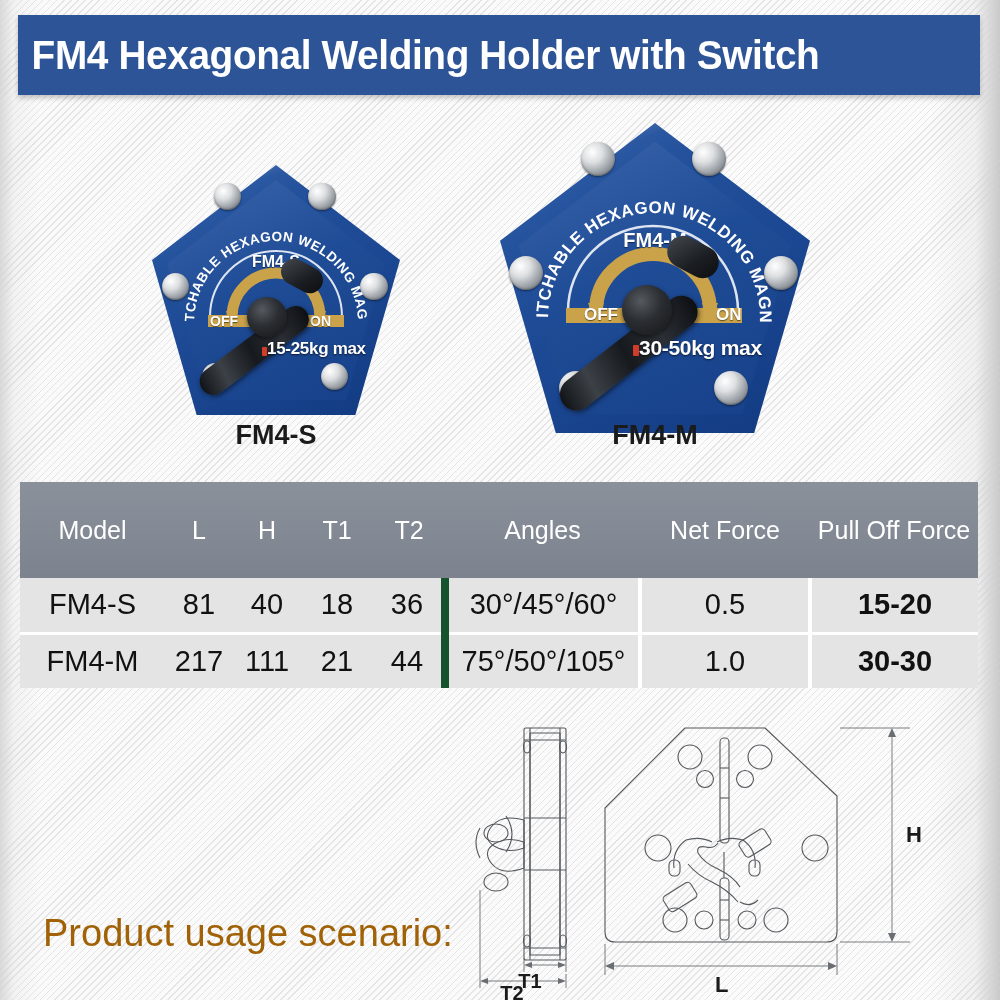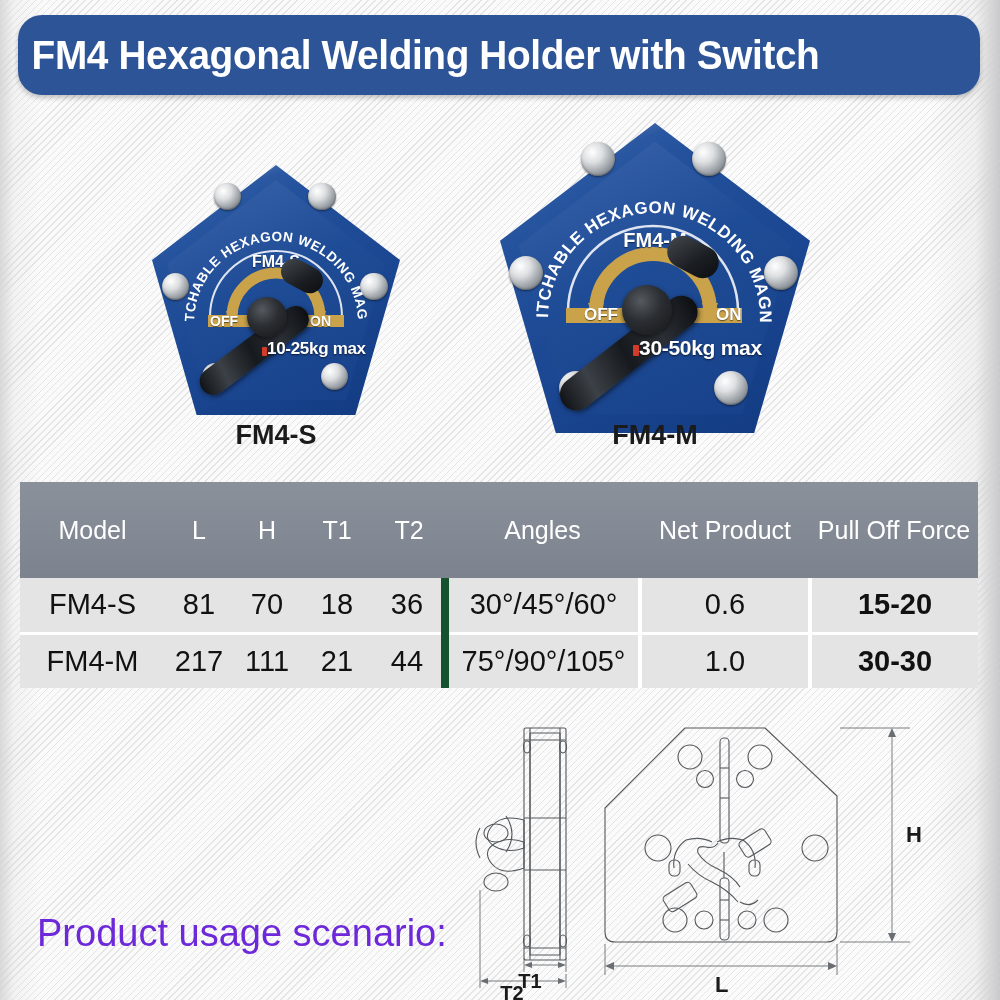--- a/index.html
+++ b/index.html
@@ -15,21 +15,21 @@
         rgba(210,210,212,0.55) 0px, rgba(210,210,212,0.55) 1px,
         rgba(255,255,255,0) 1px, rgba(255,255,255,0) 5px),
       linear-gradient(90deg,#d9d9da 0px,#f2f2f2 14px,#fafafa 40px,#fbfbfb 930px,#f0f0f0 975px,#c9c9cb 1000px);
   }
 
   
   .header-bar {
     position:absolute; left:18px; top:15px; width:962px; height:80px;
     background:#2d5496;
     box-shadow:0 3px 5px rgba(0,0,0,0.22);
-    display:flex; align-items:center;border-radius:24px;
+    display:flex; align-items:center;
   }
   .header-title {
     color:#ffffff;
     font-size:40px;
     font-weight:bold;
     letter-spacing:-0.4px;
     white-space:nowrap;
     padding-left:14px;
     transform:scaleX(0.97);
     transform-origin:left center;
@@ -136,22 +136,22 @@
   }
   td.weight-cell { border-right:4px solid #ffffff; }
   td.force-cell { font-weight:bold; }
   td.model-cell { font-size:29px; }
 
   
   .drawing { position:absolute; left:440px; top:700px; width:545px; height:300px; }
   .drawing svg { width:100%; height:100%; display:block; }
 
   .scenario {
-    position:absolute; left:37px; top:912px;
-    color:#6d28d9; font-size:38px; white-space:nowrap;
+    position:absolute; left:43px; top:912px;
+    color:#a16207; font-size:38px; white-space:nowrap;
   }
 </style>
 </head>
 <body>
 
 <div class="header-bar">
   <div class="header-title">FM4 Hexagonal Welding Holder with Switch</div>
 </div>
 
 <div class="photos">
@@ -188,21 +188,21 @@
 
     <div class="model-label" style="left:0; top:88px; width:248px; font-size:16px;">FM4-S</div>
     <div class="off-label" style="left:58px; top:148px; font-size:14px;">OFF</div>
     <div class="on-label" style="left:158px; top:148px; font-size:14px;">ON</div>
 
     <div class="knob-lever" style="left:30px; top:150px; width:130px; height:27px; transform:rotate(-37deg); transform-origin:78% 50%;"></div>
     <div class="knob-tip" style="left:128px; top:98px; width:44px; height:26px; transform:rotate(28deg);"></div>
     <div class="knob-hub" style="left:95px; top:132px; width:40px; height:40px;"></div>
 
     <div class="cap-dot" style="left:110px; top:182px; width:5px; height:9px;"></div>
-    <div class="cap-label" style="left:115px; top:174px; font-size:17px;">10-25kg max</div>
+    <div class="cap-label" style="left:115px; top:174px; font-size:17px;">15-25kg max</div>
   </div>
 
   <div class="photo-caption" style="left:152px; top:315px; width:248px; font-size:27px;">FM4-S</div>
 
   <div class="magnet" style="left:500px; top:18px; width:310px; height:310px;">
     <div class="mag-body"></div>
     <div class="mag-edge"></div>
     <div class="mag-face"></div>
 
     <div class="screw" style="left:26%;top:6%;width:11%;height:11%;"></div>
@@ -247,42 +247,42 @@
 
 <table class="spec-table">
   <thead>
     <tr>
       <th style="width:145px;">Model</th>
       <th style="width:68px;">L</th>
       <th style="width:68px;">H</th>
       <th style="width:72px;">T1</th>
       <th style="width:72px;">T2</th>
       <th style="width:195px;">Angles</th>
-      <th style="width:170px;">Net Product</th>
+      <th style="width:170px;">Net Force</th>
       <th style="width:168px;">Pull Off Force</th>
     </tr>
   </thead>
   <tbody>
     <tr>
       <td class="model-cell">FM4-S</td>
       <td>81</td>
-      <td>70</td>
+      <td>40</td>
       <td>18</td>
       <td>36</td>
       <td class="angles-cell">30°/45°/60°</td>
-      <td class="weight-cell">0.6</td>
+      <td class="weight-cell">0.5</td>
       <td class="force-cell">15-20</td>
     </tr>
     <tr>
       <td class="model-cell">FM4-M</td>
       <td>217</td>
       <td>111</td>
       <td>21</td>
       <td>44</td>
-      <td class="angles-cell">75°/90°/105°</td>
+      <td class="angles-cell">75°/50°/105°</td>
       <td class="weight-cell">1.0</td>
       <td class="force-cell">30-30</td>
     </tr>
   </tbody>
 </table>
 
 <div class="drawing">
   <svg viewBox="0 0 545 300">
     <g fill="none" stroke="#55585c" stroke-width="1.1" stroke-linejoin="round">
 

